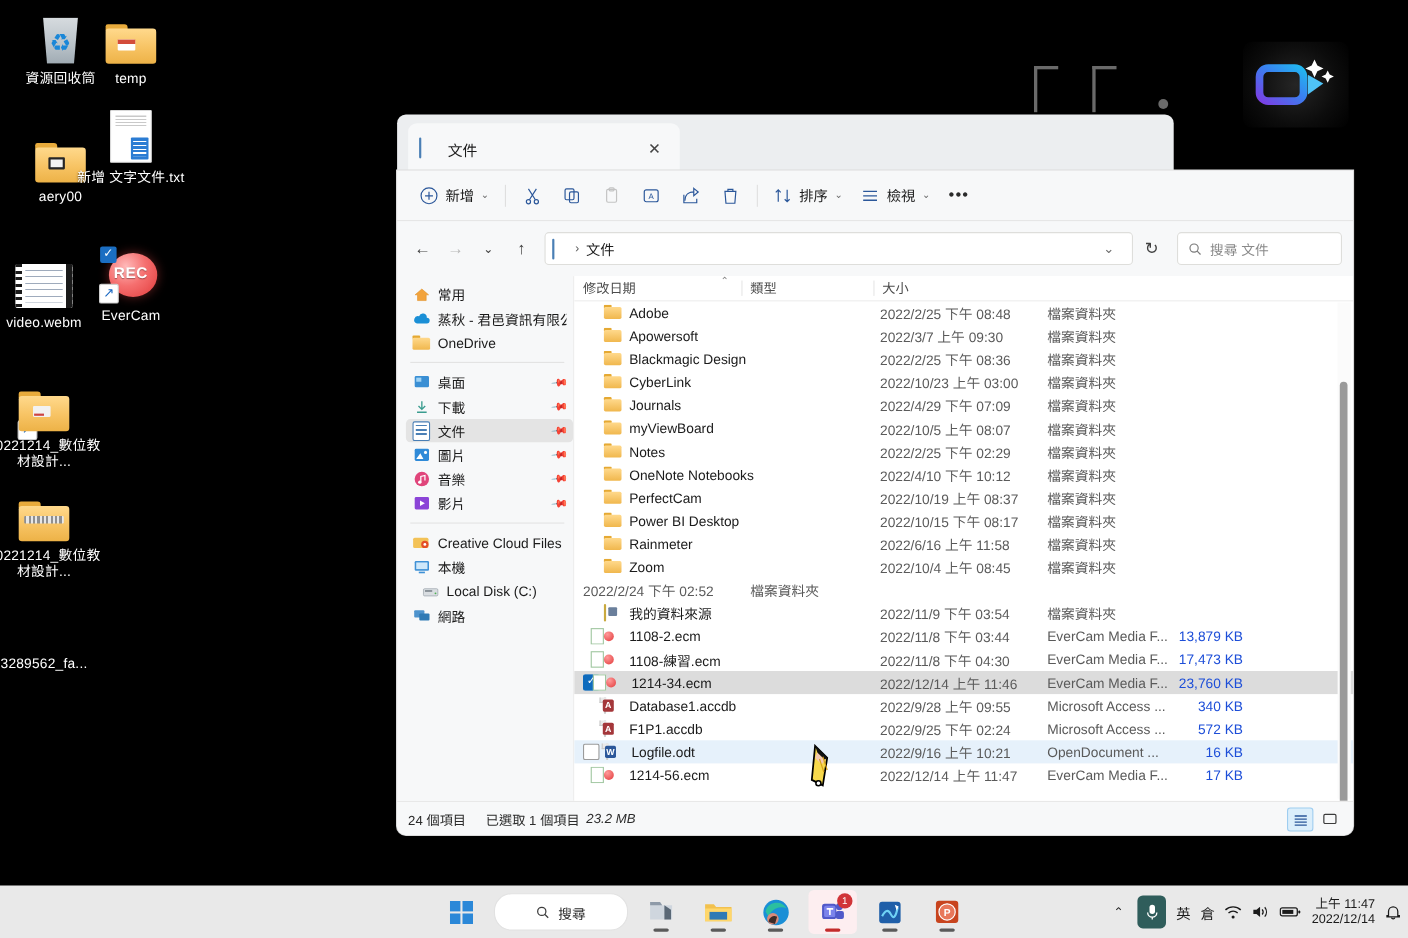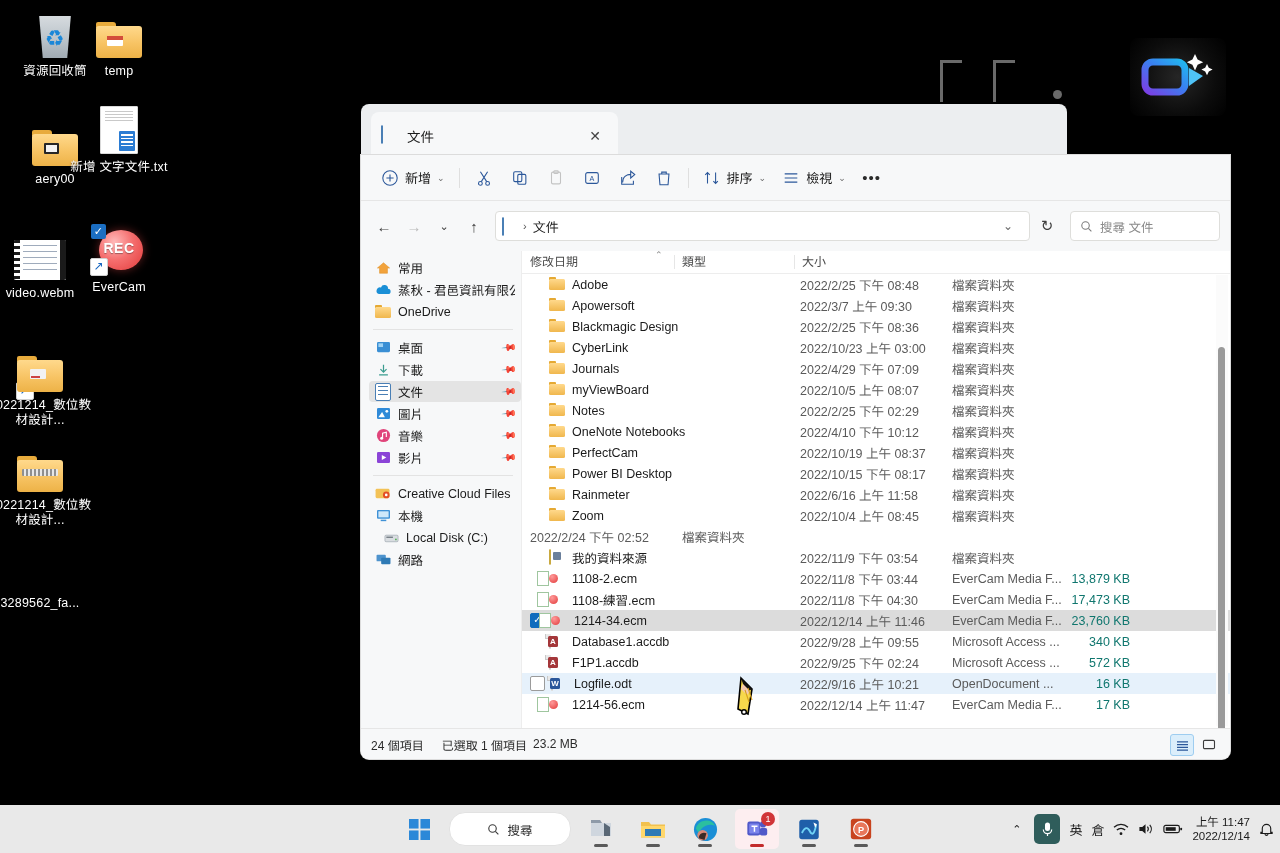--- a/index.html
+++ b/index.html
@@ -151,21 +151,21 @@
   .ch-size{width:72px;}
   .hcheck{width:13px;height:13px;border:1px solid #9b9b9b;border-radius:2px;background:#fff;flex:none;}
 
   .row{height:21px;display:flex;align-items:center;font-size:12.5px;color:#1b1b1b;position:relative;}
   .row.sel{background:#dcdcdc;}
   .row.hl{background:#e6f1fb;}
   .cell{padding-left:8px;box-sizing:border-box;white-space:nowrap;overflow:hidden;}
   .c-name{width:270px;display:flex;align-items:center;gap:7px;padding-left:8px;}
   .c-date{width:152px;color:#5a5a5a;}
   .c-type{width:120px;color:#5a5a5a;}
-  .c-size{width:72px;color:#0f766e;text-align:right;padding-right:6px;padding-left:0;}
+  .c-size{width:72px;color:#1d4ed8;text-align:right;padding-right:6px;padding-left:0;}
   .rowcheck{width:13px;height:13px;border:1px solid #9b9b9b;border-radius:2px;background:#fff;flex:none;margin-right:-1px;}
   .rowcheck.on{background:#0f6cbd;border-color:#0f6cbd;color:#fff;font-size:10px;
      line-height:12px;text-align:center;}
   .rowcheck.blank{border:none;background:transparent;}
   .fico{width:16px;height:15px;flex:none;position:relative;}
 
   
   .sf{width:16px;height:13px;position:relative;}
   .sf:before{content:"";position:absolute;left:0;top:0;width:7px;height:2.5px;background:#e5a933;border-radius:1px 1px 0 0;}
   .sf:after{content:"";position:absolute;left:0;top:1.8px;width:16px;height:11px;
@@ -255,21 +255,21 @@
         <div class="folder">
             <svg class="inner" viewBox="0 0 28 16">
               <rect x="3" y="2" width="15" height="11" rx="1" fill="#262626"></rect>
               <rect x="5" y="4" width="11" height="7" fill="#f3f3f3"></rect>
             </svg>
           </div>
       </div>
       <span class="lbl">aery00</span>
     </div>
 
-    <div class="dicon" style="left:64px;top:102px;">
+    <div class="dicon" style="left:64px;top:96px;">
       <div class="glyph">
         <div class="txtfile">
             <div class="lines"></div>
             <div class="note"></div>
           </div>
       </div>
       <span class="lbl">新增 文字文件.txt</span>
     </div>
 
     <div class="dicon" style="left:-15px;top:228px;">
@@ -803,21 +803,21 @@
 
         <div id="vscroll">
           <div id="vthumb"></div>
         </div>
       </div>
     </div>
 
     <div id="statusbar">
       <span>24 個項目</span>
       <span>已選取 1 個項目</span>
-      <span style="margin-left:-12px;">23.2 MB</span>
+      <span style="margin-left:-12px;font-style:italic;">23.2 MB</span>
       <div id="viewtoggles">
         <div class="vbtn on">
           <svg width="13" height="11" viewBox="0 0 14 12">
             <path d="M1 2h12M1 5h12M1 8h12M1 11h12" stroke="#2b579a" stroke-width="1.3"></path>
           </svg>
         </div>
         <div class="vbtn">
           <svg width="14" height="11" viewBox="0 0 14 12">
             <rect x="1" y="1.5" width="12" height="9" rx="1.3" fill="none" stroke="#3c3c3c" stroke-width="1.2"></rect>
           </svg>

